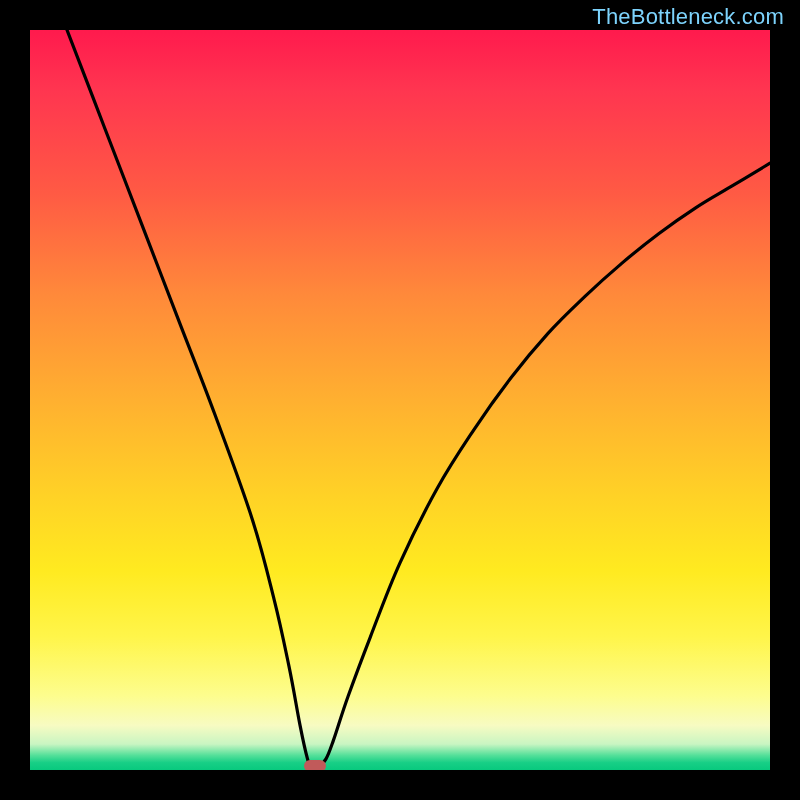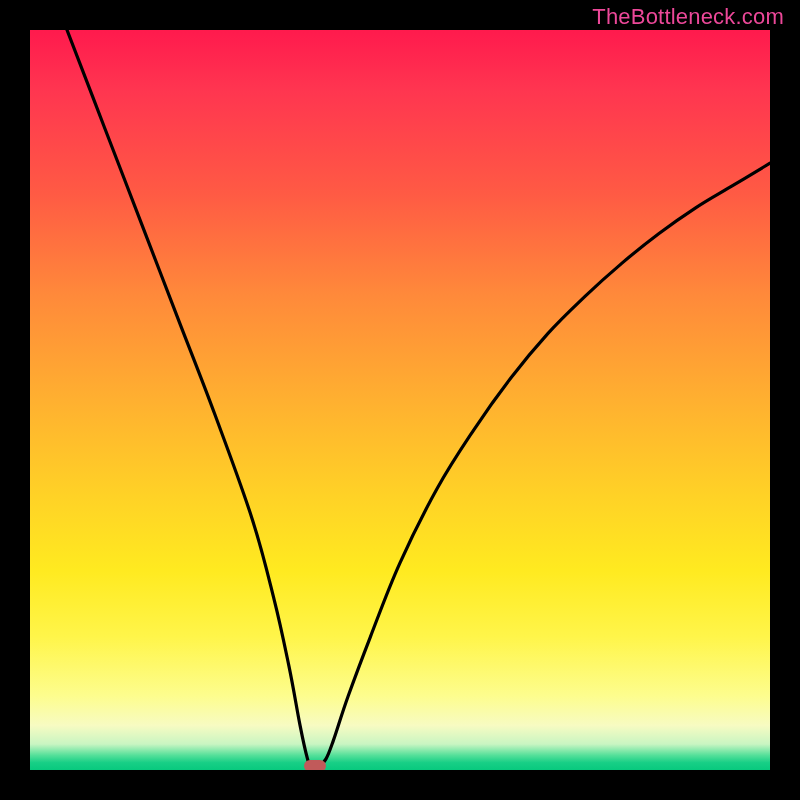--- a/index.html
+++ b/index.html
@@ -44,21 +44,21 @@
         #c9f5c2 96.5%,
         #55e09a 98%,
         #18cf86 99%,
         #08c97e 100%
       );
   }
   .watermark {
     position: absolute;
     top: 4px;
     right: 16px;
-    color: #ec4899;
+    color: #7dd3fc;
     font-size: 22px;
     letter-spacing: 0.2px;
     user-select: none;
   }
   svg.curve {
     position: absolute;
     inset: 0;
     width: 100%;
     height: 100%;
   }

